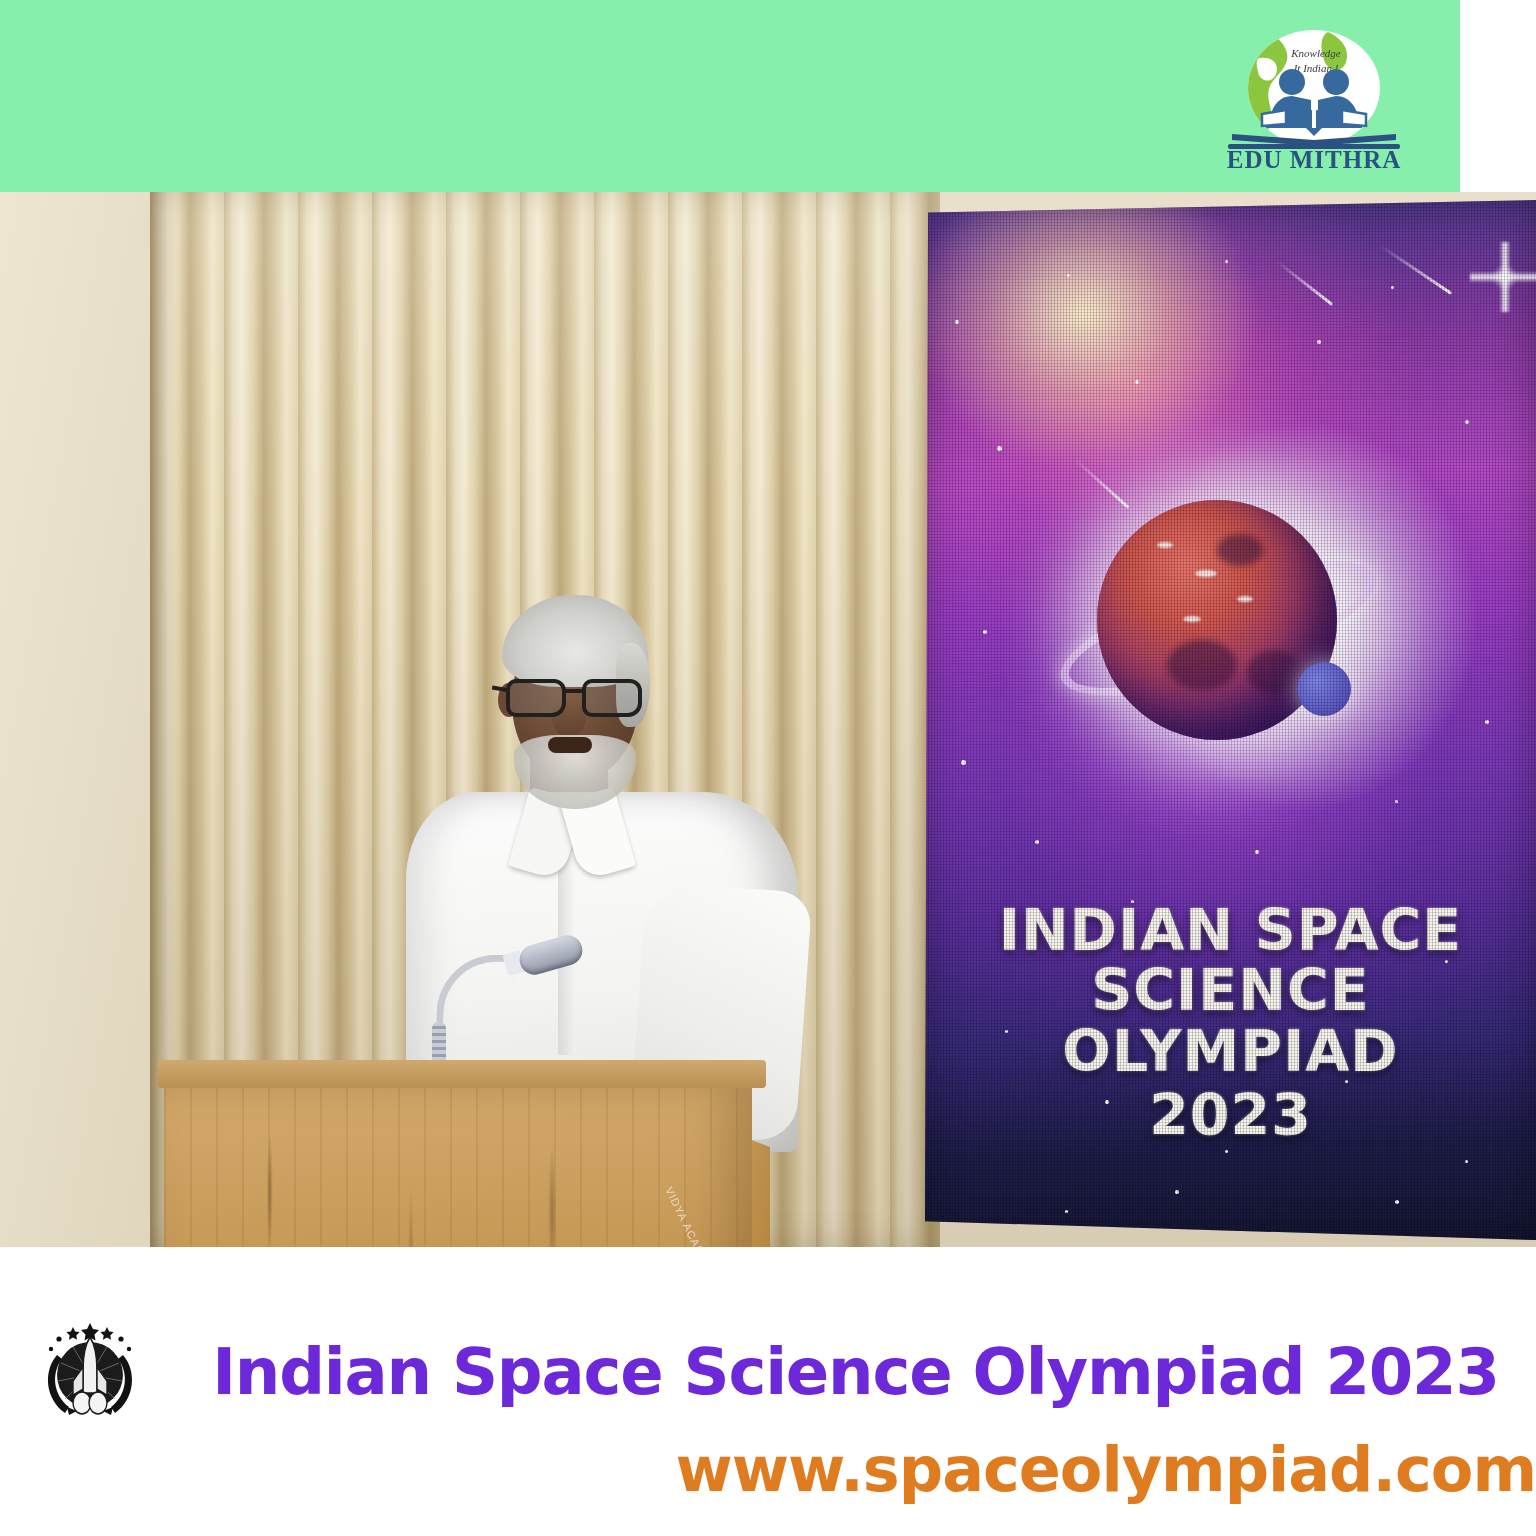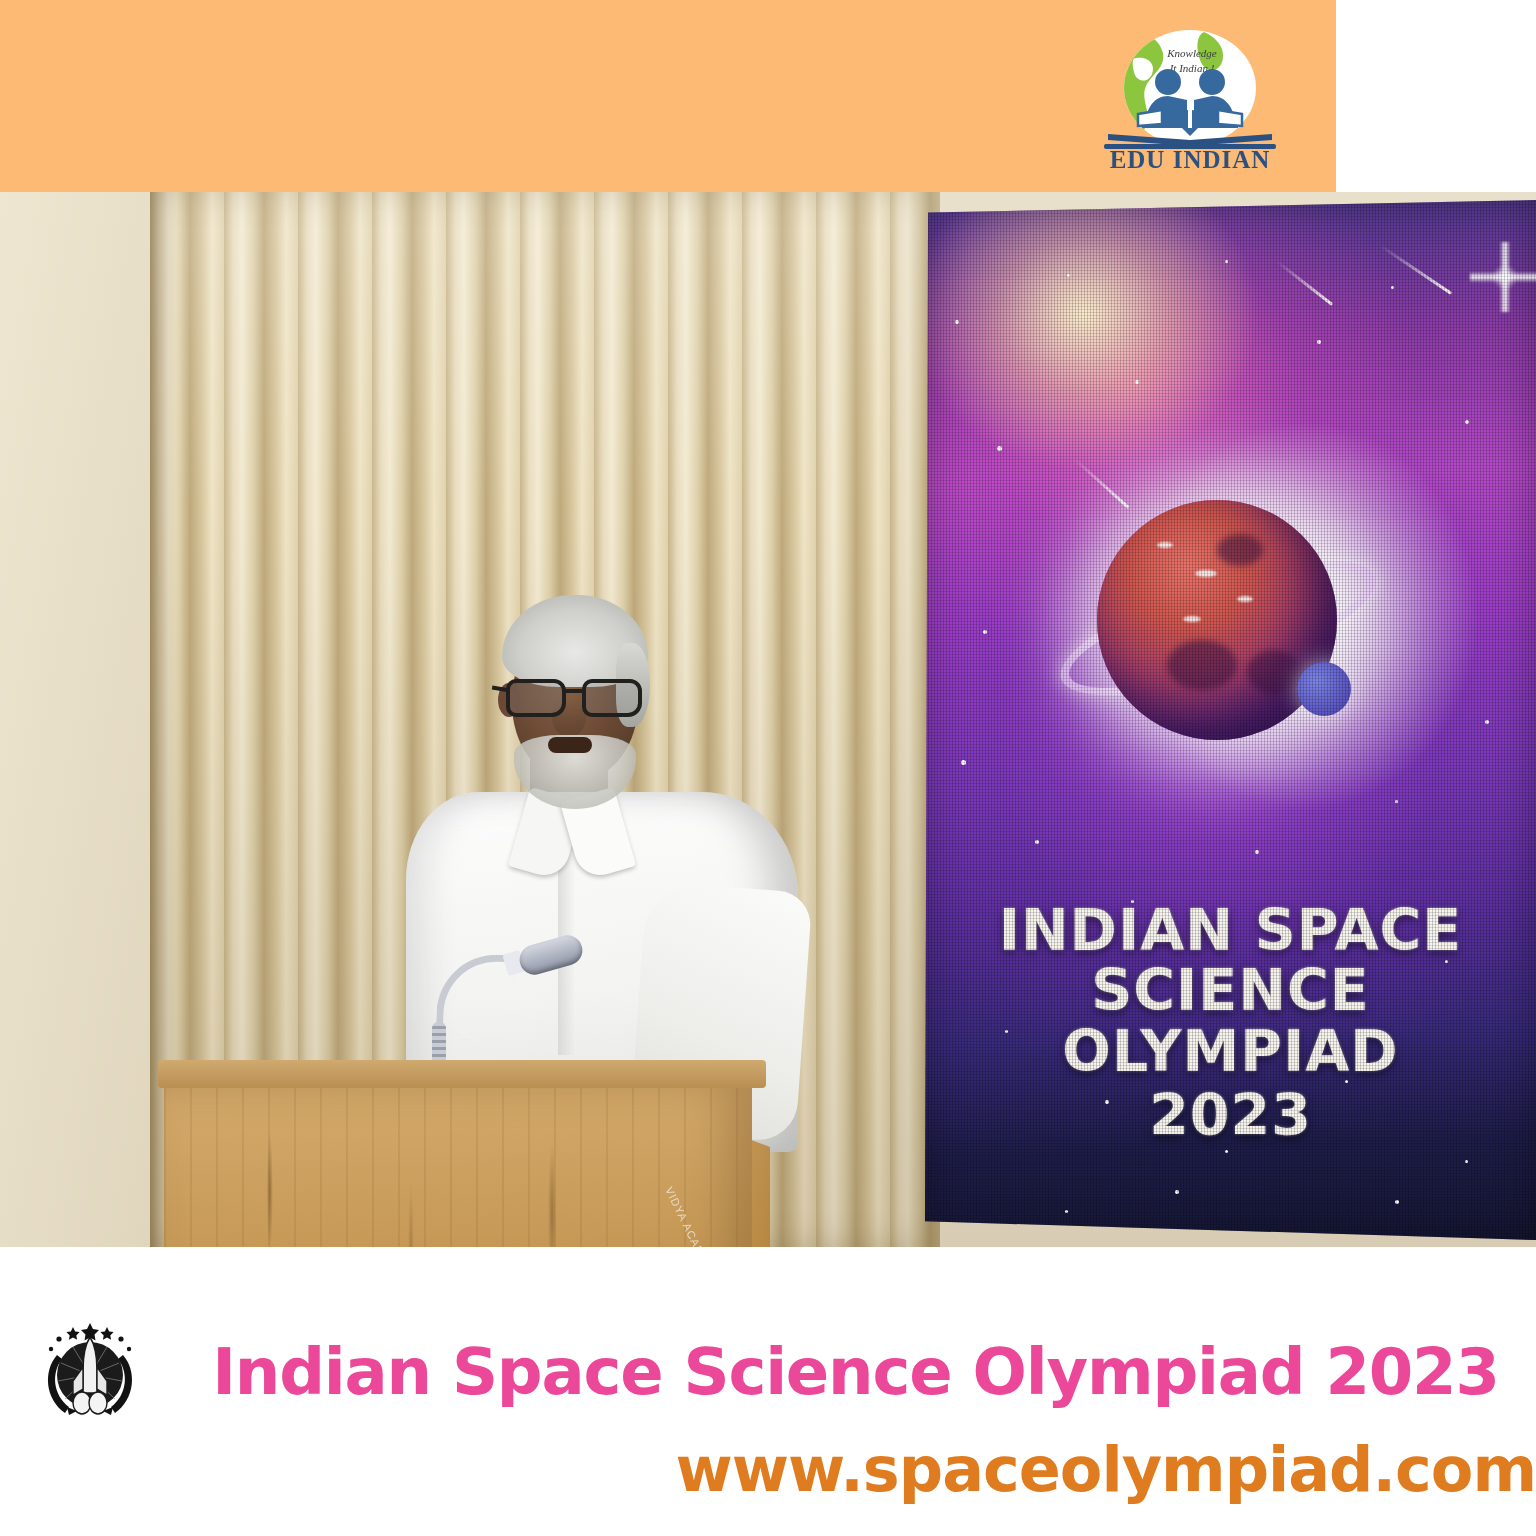--- a/index.html
+++ b/index.html
@@ -7,22 +7,22 @@
   html,body { width:1536px; height:1536px; }
   body {
     background:#ffffff;
     font-family:"Liberation Sans", sans-serif;
     overflow:hidden;
     position:relative;
   }
 
   
   .header {
-    position:absolute; left:0; top:0; width:1336px; height:192px;
-    background:#fdba74;
+    position:absolute; left:0; top:0; width:1460px; height:192px;
+    background:#86efac;
   }
   .edu-logo {
     position:absolute; right:42px; top:28px;
     width:208px; height:152px;
   }
   .edu-globe { position:absolute; left:22px; top:0; width:164px; height:118px; }
   .edu-kids  { position:absolute; left:46px; top:38px; width:118px; height:78px; }
   .edu-book  { position:absolute; left:18px; top:104px; width:172px; height:18px; }
   .edu-name {
     position:absolute; left:0; top:118px; width:208px;
@@ -310,21 +310,21 @@
     position:absolute; left:0; top:1247px; width:1536px; height:289px;
     background:#ffffff;
   }
   .footer-row {
     position:absolute; left:0; top:72px; width:1536px;
     display:flex; align-items:center; justify-content:center; gap:22px;
   }
   .isso-badge { width:106px; height:106px; position:relative; flex:0 0 auto; }
   .footer-title {
     font-family:"DejaVu Sans", sans-serif;
-    font-size:64px; font-weight:700; color:#ec4899;
+    font-size:64px; font-weight:700; color:#6d28d9;
     letter-spacing:-1.2px; white-space:nowrap;margin-left:47px;
   }
   .footer-url {
     position:absolute; left:0; top:186px; width:1536px; text-align:right;
     font-family:"DejaVu Sans", sans-serif;
     font-size:62px; font-weight:700; color:#e07c20;
     letter-spacing:-1px;
   }
 </style>
 </head>
@@ -368,21 +368,21 @@
       <path d="M6 48 L 30 44 L 30 58 L 6 60 Z" fill="#ffffff" stroke="#36699e" stroke-width="2.5"></path>
       <path d="M110 48 L 86 44 L 86 58 L 110 60 Z" fill="#ffffff" stroke="#36699e" stroke-width="2.5"></path>
       <path d="M50 62 L 58 70 L 66 62 Z" fill="#36699e"></path>
     </svg>
 
     <svg class="edu-book" viewBox="0 0 172 18">
       <path d="M4 2 L 86 8 L 168 2 L 168 8 L 86 14 L 4 8 Z" fill="#2a5182"></path>
       <rect x="0" y="12" width="172" height="5" rx="2" fill="#2a5182"></rect>
     </svg>
 
-    <div class="edu-name">EDU INDIAN</div>
+    <div class="edu-name">EDU MITHRA</div>
   </div>
 </div>
 
 <div class="photo">
 
   <div class="wall2"></div>
   <div class="wall"></div>
   <div class="curtain"></div>
   <div class="curtain-shade"></div>
   <div class="curtain-edge"></div>

